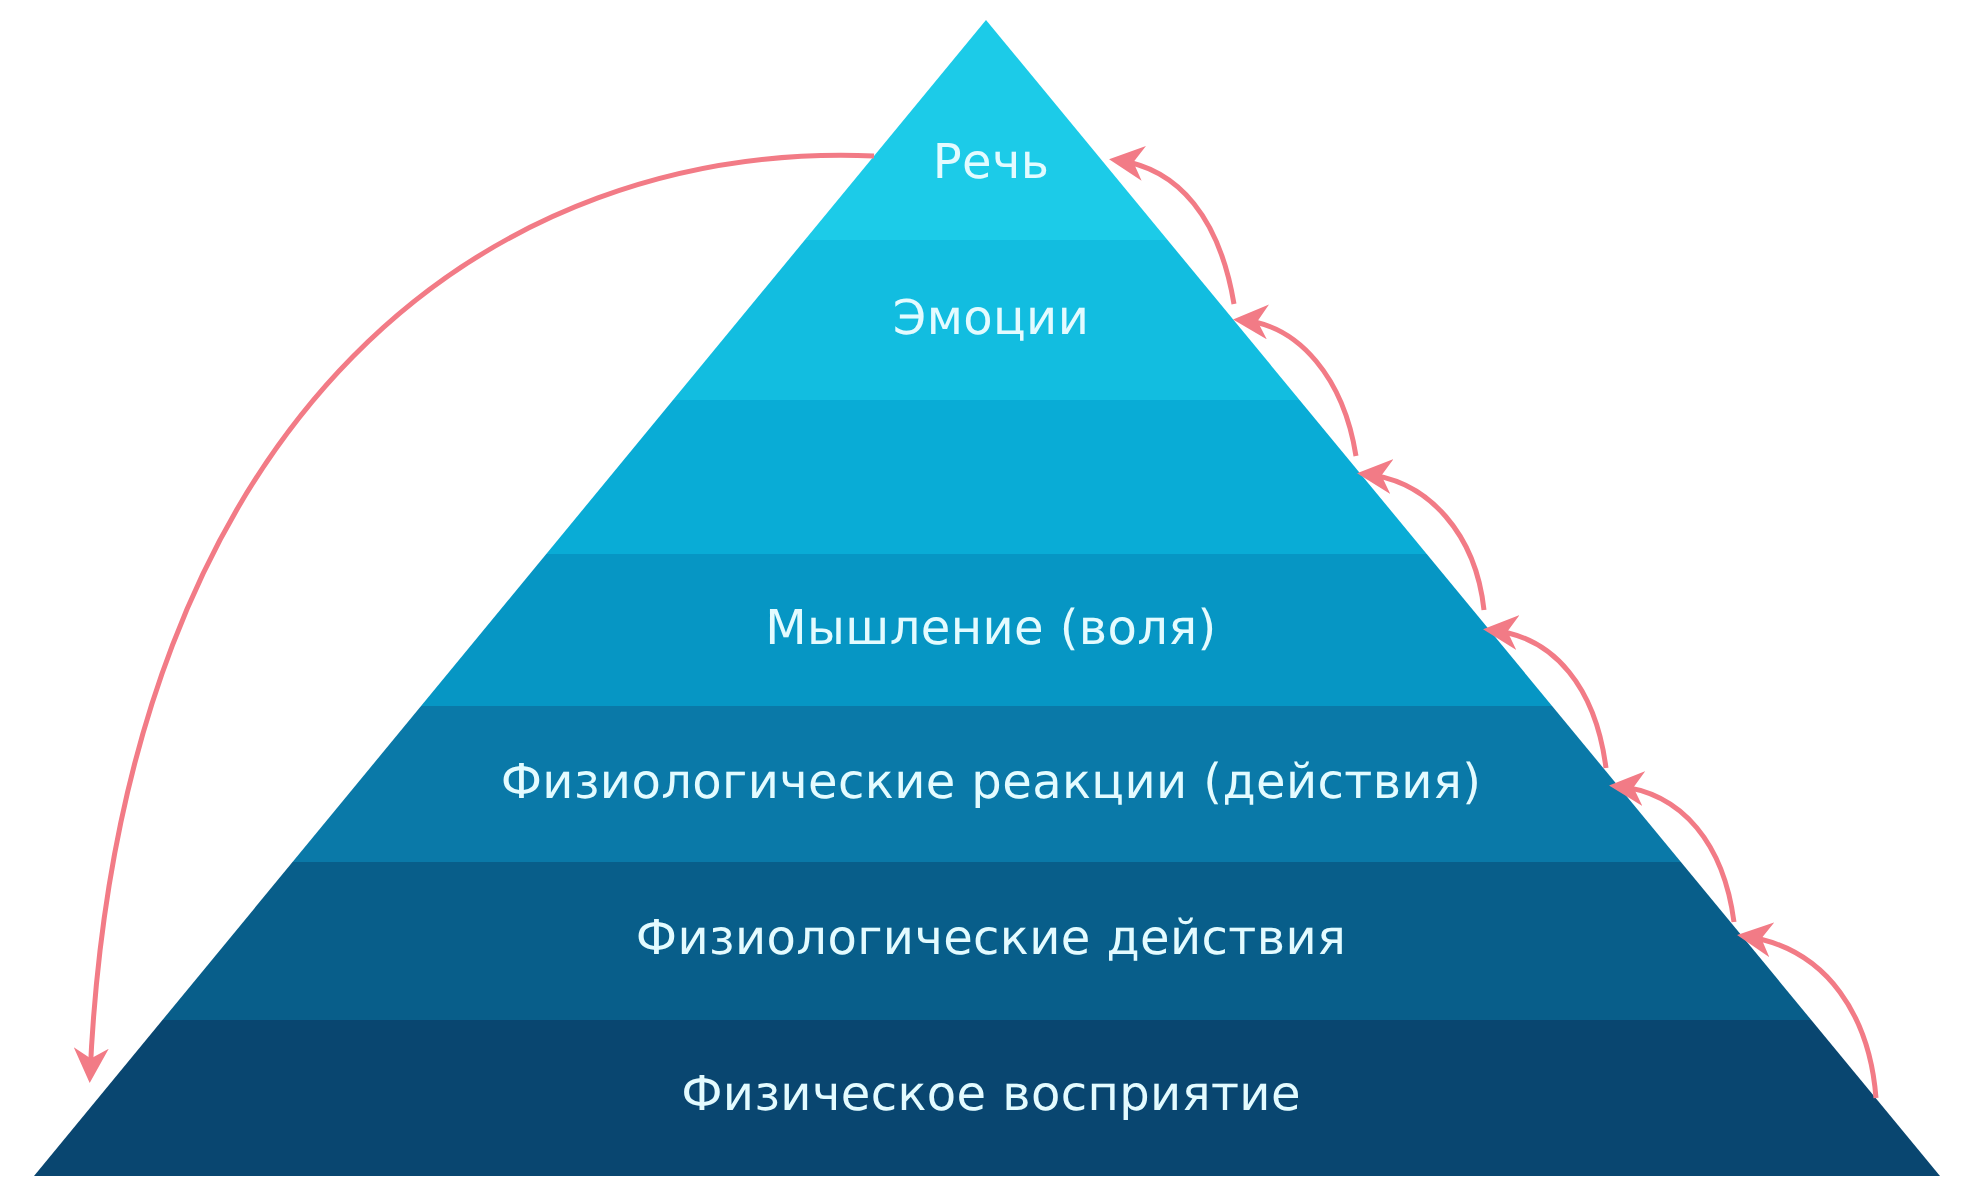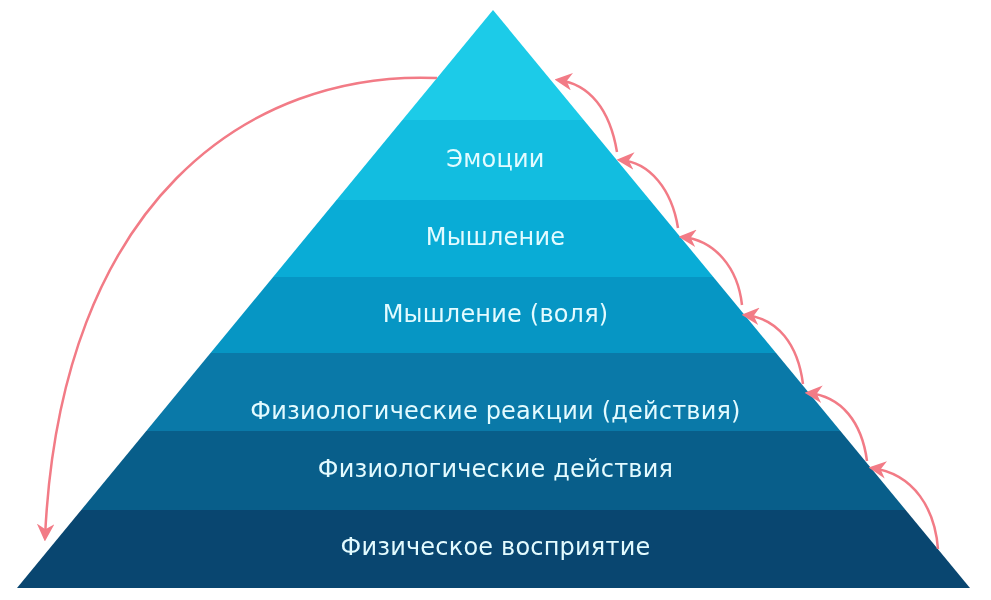--- a/index.html
+++ b/index.html
@@ -35,19 +35,19 @@
     <g fill="none" stroke="#f27b86" stroke-width="2.5">
       <path d="M617,152 C610,110 590,84 558,80" marker-end="url(#ah)"></path>
       <path d="M678,228 C672,190 650,162 620,160" marker-end="url(#ah)"></path>
       <path d="M742,305 C738,268 715,240 682,237" marker-end="url(#ah)"></path>
       <path d="M803,384 C798,345 778,318 745,315" marker-end="url(#ah)"></path>
       <path d="M867,461 C862,423 842,396 808,393" marker-end="url(#ah)"></path>
       <path d="M938,549 C935,510 915,474 872,468" marker-end="url(#ah)"></path>
     </g>
   </svg>
 
+  <div class="lbl" style="top:67px;">Речь</div>
   <div class="lbl" style="top:145px;text-align:center;">Эмоции</div>
-  <div class="lbl" style="top:223px;">Мышление</div>
   <div class="lbl" style="top:300px;">Мышление (воля)</div>
-  <div class="lbl" style="top:377px;margin-top:20px;">Физиологические реакции (действия)</div>
+  <div class="lbl" style="top:377px;">Физиологические реакции (действия)</div>
   <div class="lbl" style="top:455px;">Физиологические действия</div>
   <div class="lbl" style="top:533px;">Физическое восприятие</div>
 </div>
 
 </body></html>

